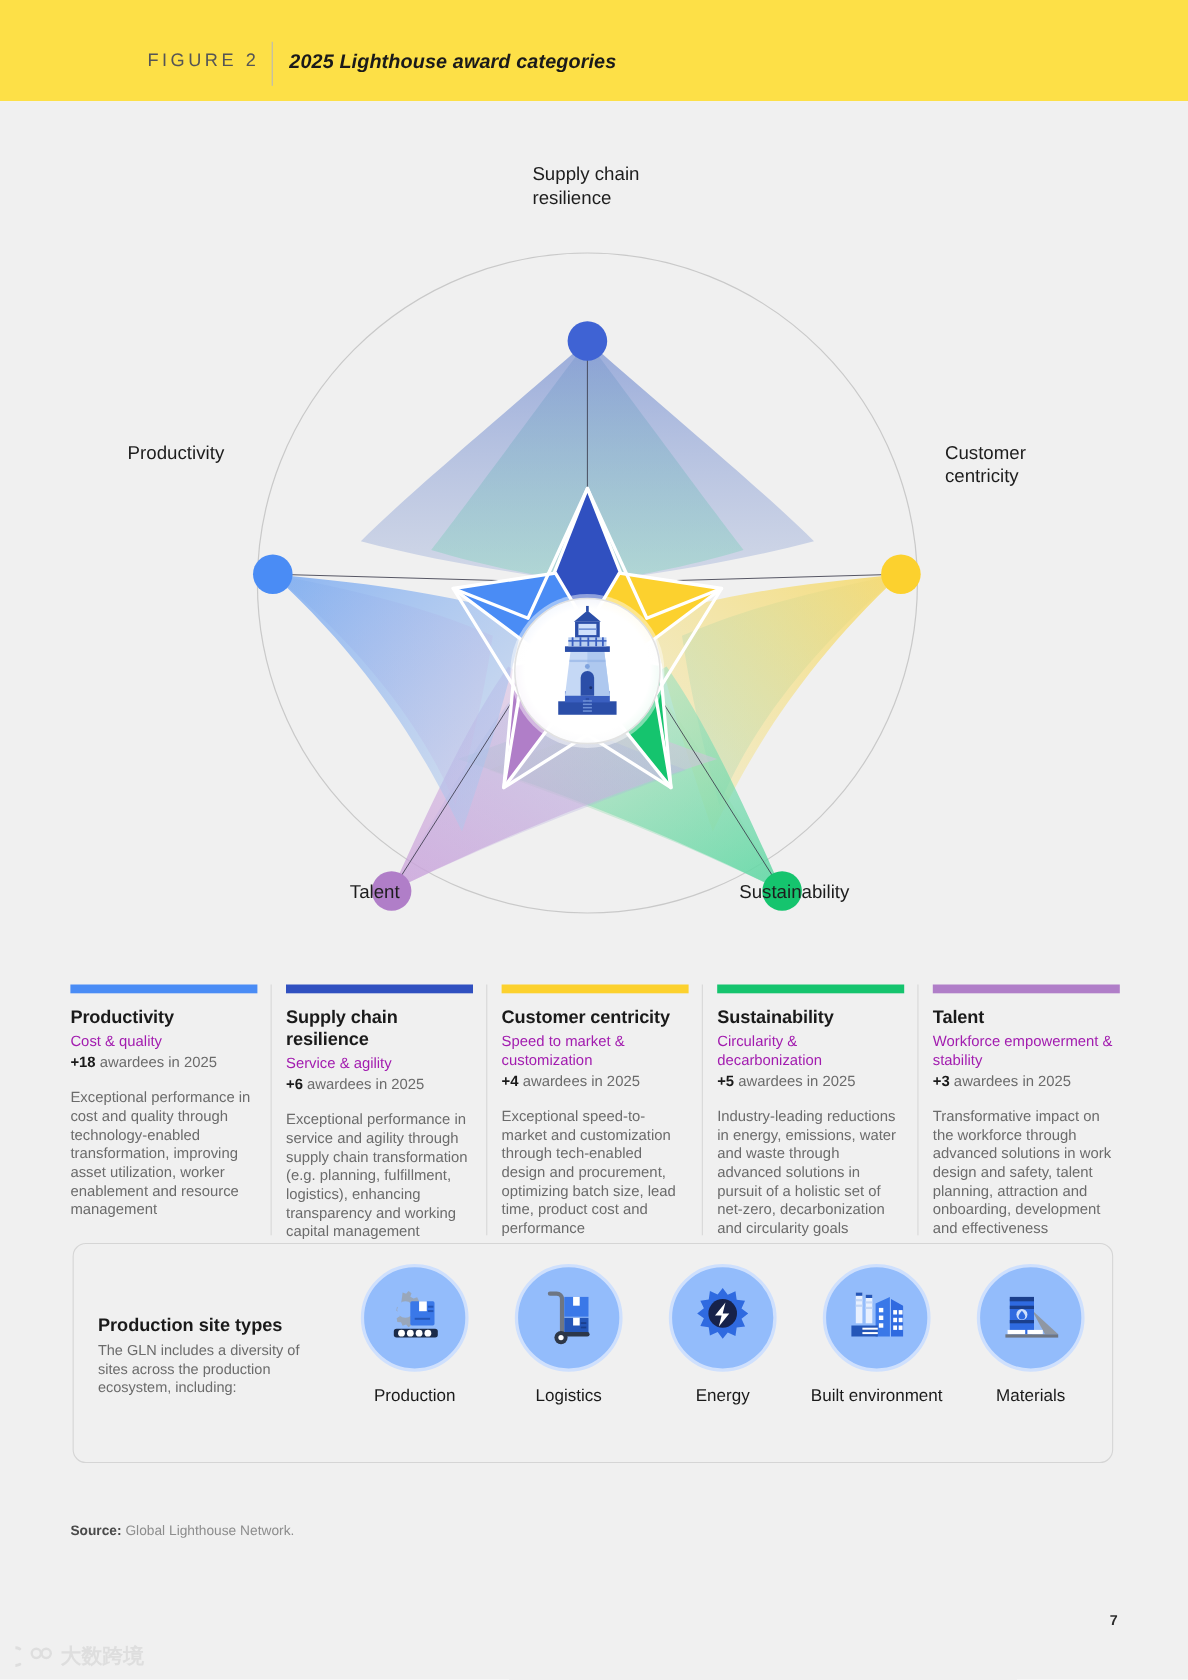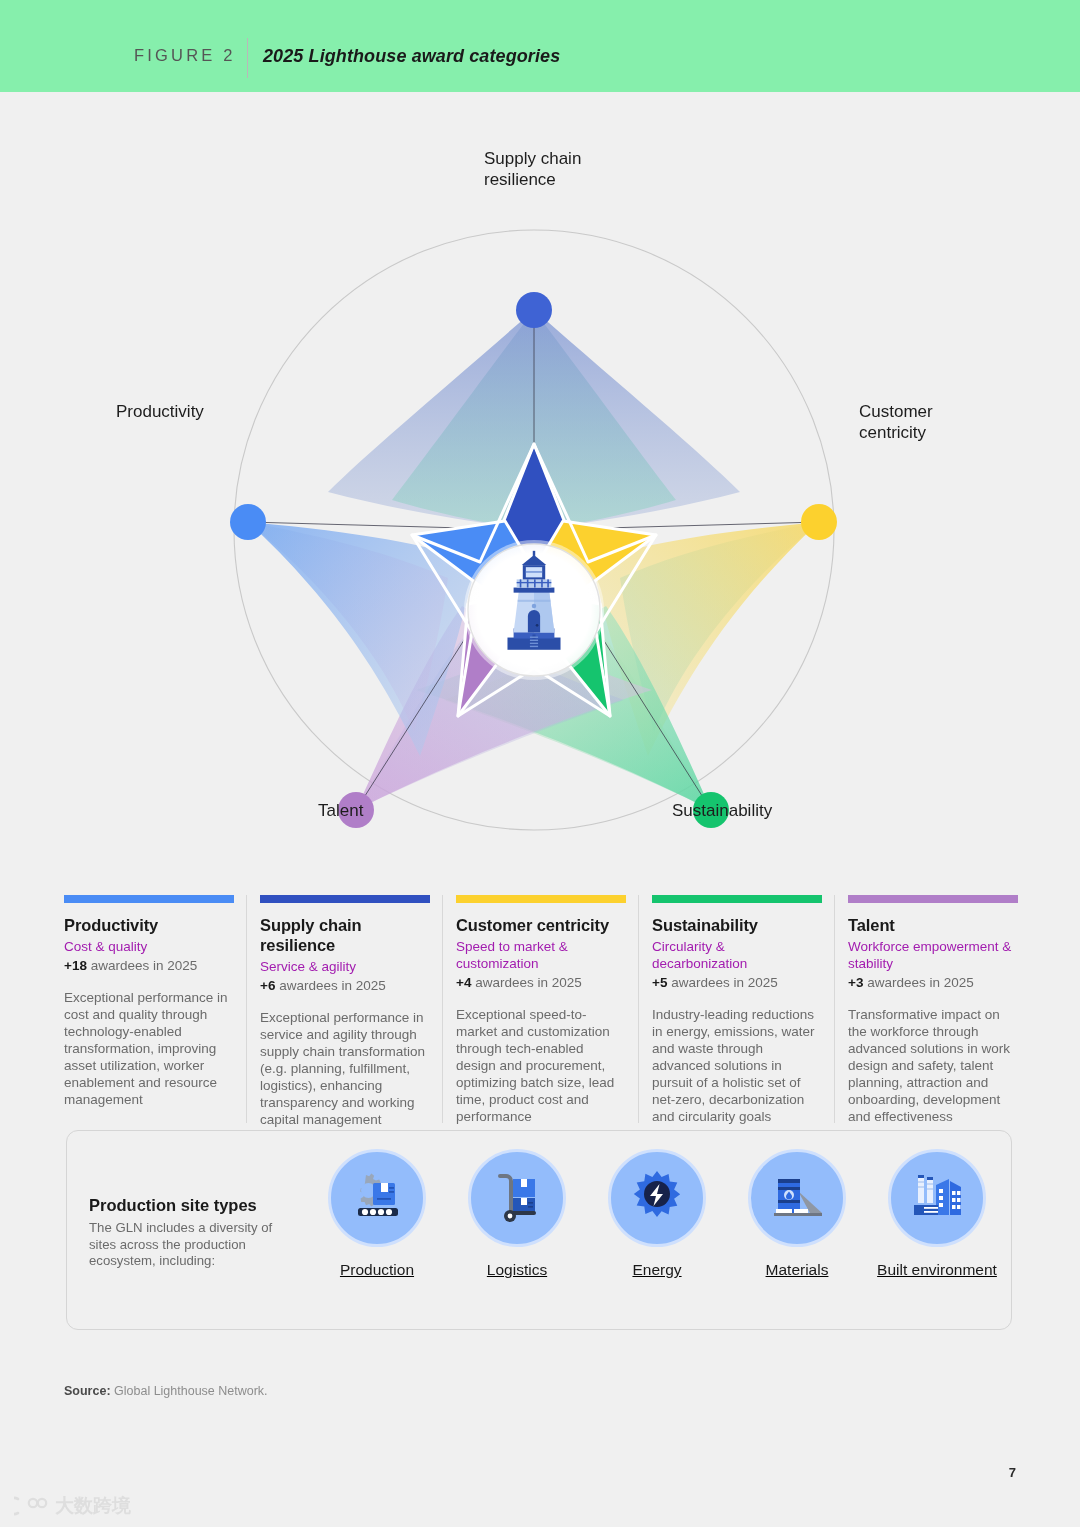--- a/index.html
+++ b/index.html
@@ -18,21 +18,21 @@
   .page {
     position: absolute;
     inset: 0;
     background: #ffffff;
   }
   
   .header {
     position: absolute;
     left: 0; top: 0;
     width: 1080px; height: 92px;
-    background: #86efac;
+    background: #fde047;
     display: flex;
     align-items: center;
   }
   .fig-label {
     position: absolute;
     left: 134px;
     top: 46px;
     font-size: 16.5px;
     letter-spacing: 3.2px;
     color: #555555;
@@ -174,21 +174,20 @@
     position: absolute;
     left: 240px;
     top: 18px;
     width: 700px;
     display: flex;
     justify-content: space-between;
   }
   .site-item {
     width: 140px;
     text-align: center;
-    text-decoration: underline;
   }
   .site-circle {
     width: 98px;
     height: 98px;
     margin: 0 auto;
     border-radius: 50%;
     background: #93bcfb;
     border: 3px solid #cfe0fd;
     box-sizing: border-box;
     display: flex;
@@ -517,38 +516,20 @@
 
       <div class="site-item">
         <div class="site-circle">
           <svg width="62" height="62" viewBox="0 0 62 62">
             <path d="M31 4 l4.6 6.1 7-3.2 1.1 7.6 7.6 1.1-3.2 7 6.1 4.6-6.1 4.6 3.2 7-7.6 1.1-1.1 7.6-7-3.2L31 50l-4.6-6.1-7 3.2-1.1-7.6-7.6-1.1 3.2-7L7.8 27l6.1-4.6-3.2-7 7.6-1.1 1.1-7.6 7 3.2z" fill="#2f6ae0"></path>
             <circle cx="31" cy="27" r="13" fill="#17224a"></circle>
             <path d="M33.5 17 L24 29 h6 l-2.5 10 L37 27 h-6 z" fill="#ffffff"></path>
           </svg>
         </div>
         <div class="site-name">Energy</div>
-      </div>
-
-      <div class="site-item">
-        <div class="site-circle">
-          <svg width="62" height="62" viewBox="0 0 62 62">
-            <polygon points="44,46 32,24 56,46" fill="#8f97a3"></polygon>
-            <rect x="12" y="12" width="22" height="34" rx="2" fill="#2f6ae0"></rect>
-            <rect x="12" y="12" width="22" height="4" fill="#1b3f8c"></rect>
-            <rect x="12" y="20" width="22" height="3" fill="#1b3f8c"></rect>
-            <rect x="12" y="33" width="22" height="3" fill="#1b3f8c"></rect>
-            <circle cx="23" cy="28" r="5" fill="#cfe0fd"></circle>
-            <path d="M23 24.5 c2 2.5 3 3.8 3 5 a3 3 0 0 1-6 0 c0-1.2 1-2.5 3-5z" fill="#2f6ae0"></path>
-            <rect x="10" y="42" width="16" height="4" fill="#ffffff"></rect>
-            <rect x="28" y="42" width="14" height="4" fill="#ffffff"></rect>
-            <rect x="8" y="46" width="48" height="3" fill="#6e7683"></rect>
-          </svg>
-        </div>
-        <div class="site-name">Materials</div>
       </div>
 
       <div class="site-item">
         <div class="site-circle">
           <svg width="62" height="62" viewBox="0 0 62 62">
             <rect x="12" y="8" width="6" height="28" fill="#e8f0fe"></rect>
             <rect x="12" y="8" width="6" height="3" fill="#2456b8"></rect>
             <rect x="12" y="14" width="6" height="2" fill="#c3d6f5"></rect>
             <rect x="12" y="19" width="6" height="2" fill="#c3d6f5"></rect>
             <rect x="21" y="10" width="6" height="26" fill="#e8f0fe"></rect>
@@ -567,20 +548,38 @@
             <rect x="46" y="38" width="3.5" height="4" fill="#ffffff"></rect>
             <rect x="51" y="38" width="3.5" height="4" fill="#ffffff"></rect>
             <rect x="8" y="38" width="24" height="10" fill="#2456b8"></rect>
             <rect x="18" y="40" width="14" height="1.8" fill="#ffffff"></rect>
             <rect x="18" y="44" width="14" height="1.8" fill="#ffffff"></rect>
           </svg>
         </div>
         <div class="site-name">Built environment</div>
       </div>
 
+      <div class="site-item">
+        <div class="site-circle">
+          <svg width="62" height="62" viewBox="0 0 62 62">
+            <polygon points="44,46 32,24 56,46" fill="#8f97a3"></polygon>
+            <rect x="12" y="12" width="22" height="34" rx="2" fill="#2f6ae0"></rect>
+            <rect x="12" y="12" width="22" height="4" fill="#1b3f8c"></rect>
+            <rect x="12" y="20" width="22" height="3" fill="#1b3f8c"></rect>
+            <rect x="12" y="33" width="22" height="3" fill="#1b3f8c"></rect>
+            <circle cx="23" cy="28" r="5" fill="#cfe0fd"></circle>
+            <path d="M23 24.5 c2 2.5 3 3.8 3 5 a3 3 0 0 1-6 0 c0-1.2 1-2.5 3-5z" fill="#2f6ae0"></path>
+            <rect x="10" y="42" width="16" height="4" fill="#ffffff"></rect>
+            <rect x="28" y="42" width="14" height="4" fill="#ffffff"></rect>
+            <rect x="8" y="46" width="48" height="3" fill="#6e7683"></rect>
+          </svg>
+        </div>
+        <div class="site-name">Materials</div>
+      </div>
+
     </div>
   </div>
 
   <div class="source">
     <b>Source:</b><span> Global Lighthouse Network.</span>
   </div>
 
   <div class="pagenum">7</div>
 
   <div class="watermark">

